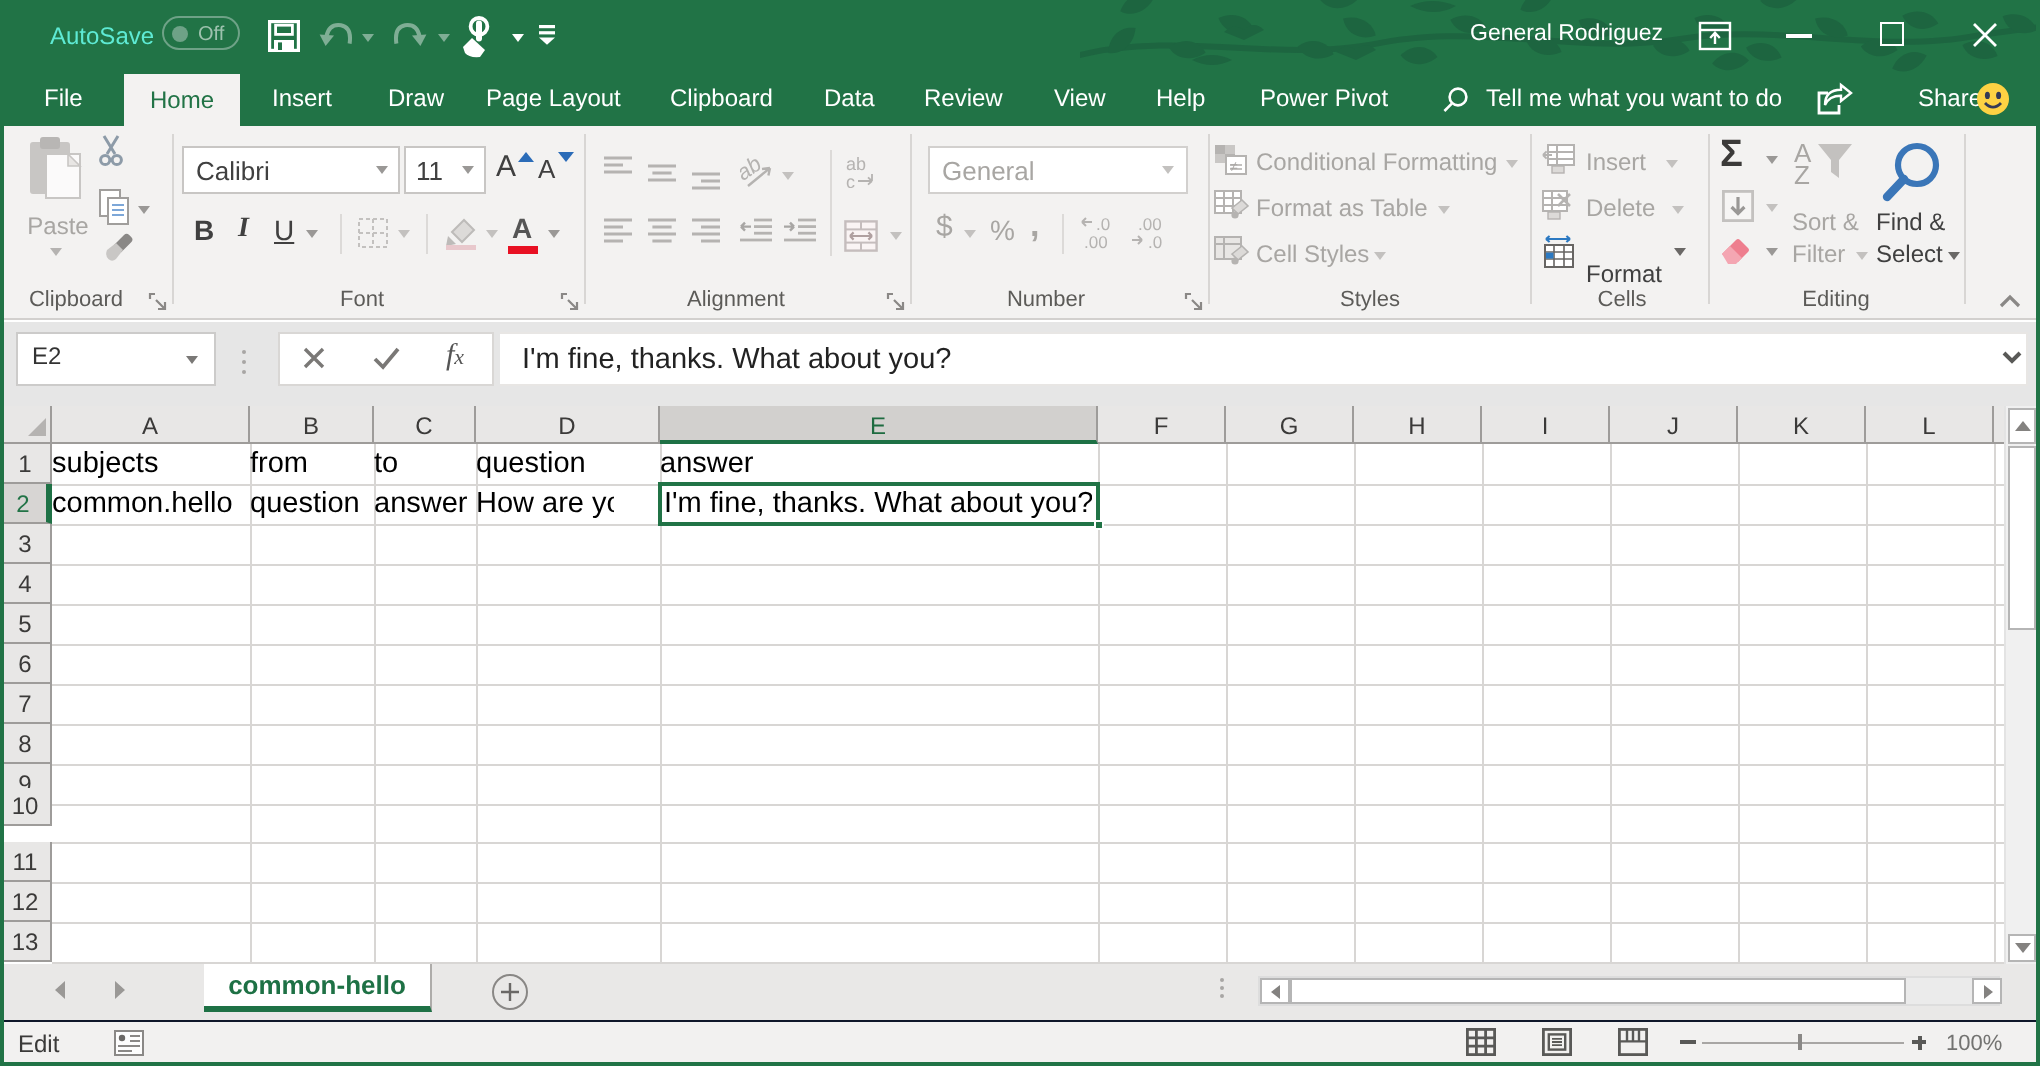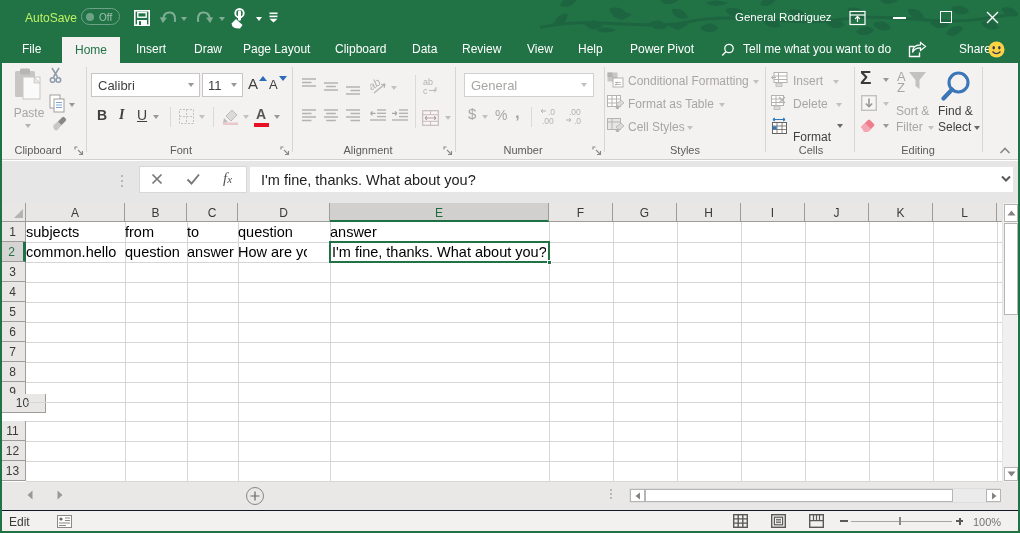--- a/index.html
+++ b/index.html
@@ -1,21 +1,21 @@
 <!DOCTYPE html>
 <html><head>
 <meta charset="utf-8">
 <style>
 * { margin:0; padding:0; box-sizing:border-box; }
 html,body { width:1020px; height:533px; overflow:hidden; }
 body { font-family:"Liberation Sans", sans-serif; position:relative; background:#fff; }
 .abs { position:absolute; }
 
 #titlebar { position:absolute; left:0; top:0; width:1020px; height:36px; background:#217346; overflow:hidden; }
-#autosave { position:absolute; left:25px; top:11px; color:#bef264; font-size:12px; }
+#autosave { position:absolute; left:25px; top:11px; color:#5eead4; font-size:12px; }
 #astoggle { position:absolute; left:81px; top:8px; width:39px; height:17px; border:1px solid #6ea287; border-radius:9px; }
 #astoggle .knob { position:absolute; left:4px; top:4px; width:8px; height:8px; border-radius:50%; background:#6ea287; }
 #astoggle .lbl { position:absolute; left:17px; top:2.5px; font-size:10px; color:#9dc2ae; }
 #title { position:absolute; left:0; top:10px; width:1020px; text-align:center; color:#fff; font-size:12.5px; }
 #uname { position:absolute; left:735px; top:11px; color:#fff; font-size:11.5px; }
 
 #tabrow { position:absolute; left:0; top:36px; width:1020px; height:27px; background:#217346; }
 .rtab { position:absolute; top:0; height:27px; color:#fff; font-size:12px; line-height:27px; white-space:nowrap; }
 #hometab { position:absolute; left:62px; top:1px; width:58px; height:26px; background:#f3f2f1; color:#217346; font-size:12px; line-height:26px; text-align:center; }
 
@@ -442,20 +442,23 @@
   </svg>
   <div class="abs dk" style="left:938px;top:41px;">Find &amp;</div>
   <div class="abs dk" style="left:938px;top:57px;">Select</div>
   <div class="dd2" style="left:974px;top:63px;border-top-color:#6a6866;"></div>
   <div class="glabel" style="left:858px;">Editing</div>
   <svg style="position:absolute;left:999px;top:84px" width="12" height="8" viewBox="0 0 12 8">
     <path d="M1.5 6 L6 1.5 L10.5 6" fill="none" stroke="#8a8886" stroke-width="1.6"></path>
   </svg>
 </div>
 <div id="fbar">
+  <div id="namebox">E2
+    <div class="dd2" style="left:84px;top:11px;border-top-color:#7a7876;"></div>
+  </div>
   <div style="position:absolute;left:121px;top:14px;width:2px;height:2px;background:#a8a6a4;border-radius:50%;"></div>
   <div style="position:absolute;left:121px;top:19px;width:2px;height:2px;background:#a8a6a4;border-radius:50%;"></div>
   <div style="position:absolute;left:121px;top:24px;width:2px;height:2px;background:#a8a6a4;border-radius:50%;"></div>
   <div id="fxbtns">
     <svg style="position:absolute;left:10px;top:5px" width="14" height="14" viewBox="0 0 14 14">
       <path d="M2.5 2.5 L11.5 11.5 M11.5 2.5 L2.5 11.5" stroke="#7a7876" stroke-width="1.7"></path>
     </svg>
     <svg style="position:absolute;left:46px;top:5px" width="15" height="14" viewBox="0 0 15 14">
       <path d="M1.5 7.5 L5.5 11.5 L13 2.5" fill="none" stroke="#7a7876" stroke-width="1.9"></path>
     </svg>
@@ -487,21 +490,21 @@
 <div class="rh" style="top:19px;left:0;width:26px;height:20px;border-right:1px solid #9e9c9a;border-bottom:1px solid #9e9c9a;line-height:20px;">1</div>
 <div class="rh" style="top:39px;left:0;width:26px;height:20px;background:#d7d5d3;color:#217346;border-right:3px solid #1e7145;border-bottom:1px solid #9e9c9a;line-height:20px;"></div>
 <div class="abs" style="top:39px;left:0;width:23px;height:20px;color:#217346;font-size:12px;text-align:center;line-height:20px;">2</div>
 <div class="rh" style="top:59px;left:0;width:26px;height:20px;border-right:1px solid #9e9c9a;border-bottom:1px solid #9e9c9a;line-height:20px;">3</div>
 <div class="rh" style="top:79px;left:0;width:26px;height:20px;border-right:1px solid #9e9c9a;border-bottom:1px solid #9e9c9a;line-height:20px;">4</div>
 <div class="rh" style="top:99px;left:0;width:26px;height:20px;border-right:1px solid #9e9c9a;border-bottom:1px solid #9e9c9a;line-height:20px;">5</div>
 <div class="rh" style="top:119px;left:0;width:26px;height:20px;border-right:1px solid #9e9c9a;border-bottom:1px solid #9e9c9a;line-height:20px;">6</div>
 <div class="rh" style="top:139px;left:0;width:26px;height:20px;border-right:1px solid #9e9c9a;border-bottom:1px solid #9e9c9a;line-height:20px;">7</div>
 <div class="rh" style="top:159px;left:0;width:26px;height:20px;border-right:1px solid #9e9c9a;border-bottom:1px solid #9e9c9a;line-height:20px;">8</div>
 <div class="rh" style="top:179px;left:0;width:26px;height:20px;border-right:1px solid #9e9c9a;border-bottom:1px solid #9e9c9a;line-height:20px;">9</div>
-<div class="rh" style="top:191px;left:0;width:46px;height:19px;border-right:1px solid #9e9c9a;border-bottom:1px solid #9e9c9a;line-height:19px;">10</div>
+<div class="rh" style="top:191px;left:0;width:26px;height:19px;border-right:1px solid #9e9c9a;border-bottom:1px solid #9e9c9a;line-height:19px;">10</div>
 <div class="rh" style="top:218px;left:0;width:26px;height:20px;border-right:1px solid #9e9c9a;border-bottom:1px solid #9e9c9a;line-height:20px;">11</div>
 <div class="rh" style="top:238px;left:0;width:26px;height:20px;border-right:1px solid #9e9c9a;border-bottom:1px solid #9e9c9a;line-height:20px;">12</div>
 <div class="rh" style="top:258px;left:0;width:26px;height:20px;border-right:1px solid #9e9c9a;border-bottom:1px solid #9e9c9a;line-height:20px;">13</div>
 <div class="glv" style="left:125px;top:19px;height:260px;"></div>
 <div class="glv" style="left:187px;top:19px;height:260px;"></div>
 <div class="glv" style="left:238px;top:19px;height:260px;"></div>
 <div class="glv" style="left:330px;top:19px;height:260px;"></div>
 <div class="glv" style="left:549px;top:19px;height:260px;"></div>
 <div class="glv" style="left:613px;top:19px;height:260px;"></div>
 <div class="glv" style="left:677px;top:19px;height:260px;"></div>
@@ -547,20 +550,21 @@
       </svg>
 </div>
 </div>
 <div id="sheetbar">
   <svg class="abs" style="left:26px;top:8px" width="8" height="10" viewBox="0 0 8 10">
       <path d="M6.5 0.5 L1.5 5 L6.5 9.5 Z" fill="#9a9896"></path>
     </svg>
   <svg class="abs" style="left:56px;top:8px" width="8" height="10" viewBox="0 0 8 10">
       <path d="M1.5 0.5 L6.5 5 L1.5 9.5 Z" fill="#9a9896"></path>
     </svg>
+  <div id="stab">common-hello</div>
   <div id="plusbtn">
     <svg class="abs" style="left:3px;top:3px" width="10" height="10" viewBox="0 0 10 10">
         <path d="M5 0.5 V9.5 M0.5 5 H9.5" stroke="#6a6866" stroke-width="1.2"></path>
       </svg>
   </div>
   <div class="abs" style="left:610px;top:7px;width:2px;height:2px;background:#a8a6a4;border-radius:50%;"></div>
   <div class="abs" style="left:610px;top:11px;width:2px;height:2px;background:#a8a6a4;border-radius:50%;"></div>
   <div class="abs" style="left:610px;top:15px;width:2px;height:2px;background:#a8a6a4;border-radius:50%;"></div>
   <div id="hscroll">
     <div class="abs" style="left:0;top:0;width:15px;height:13px;background:#fff;border:1px solid #b5b5b5;"></div>

